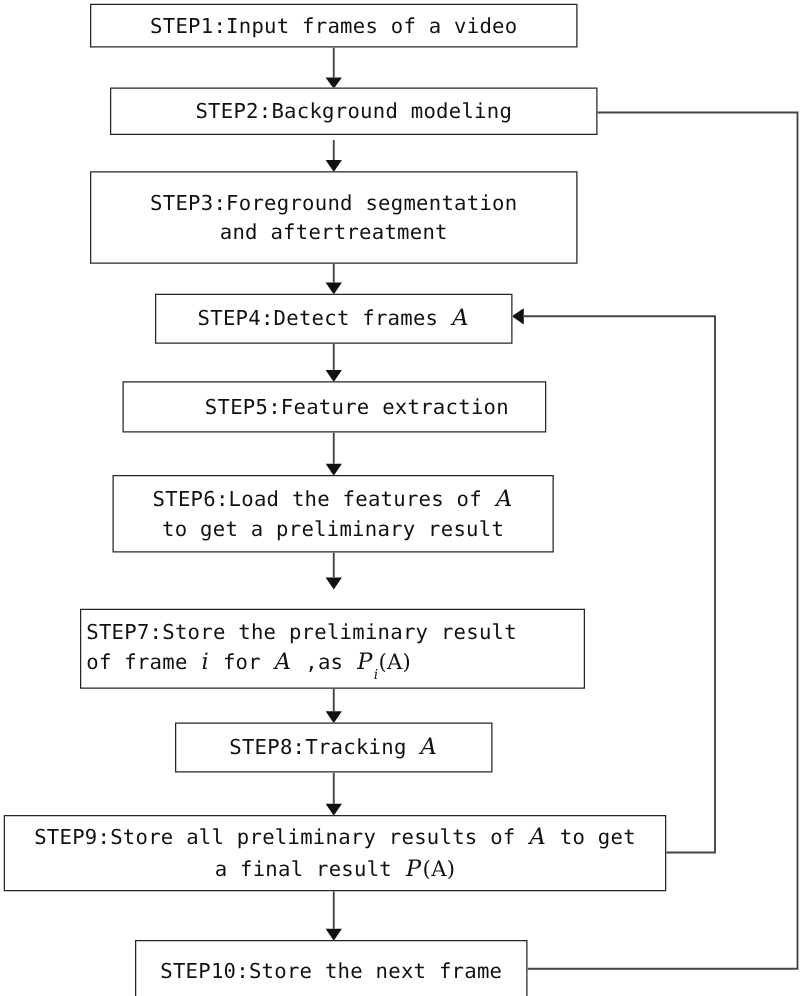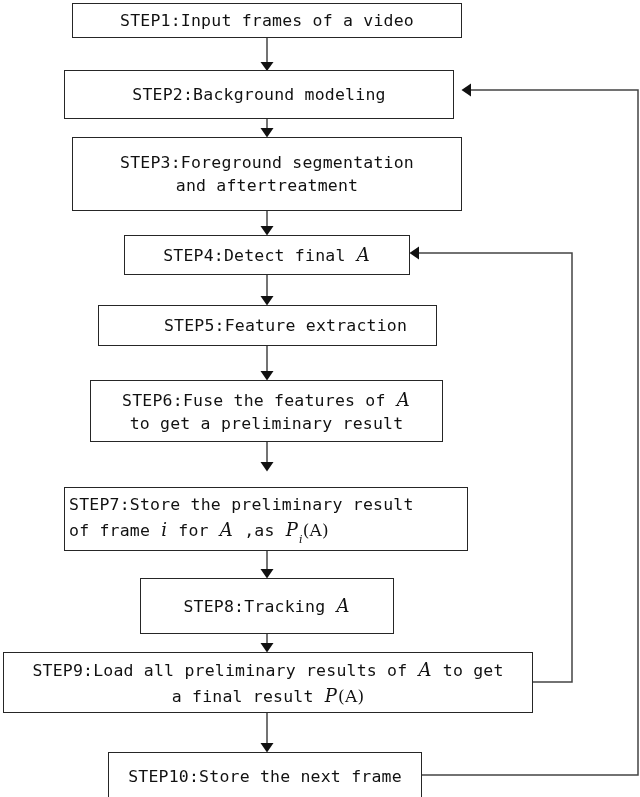--- a/index.html
+++ b/index.html
@@ -120,53 +120,53 @@
     <g>
       <path d="M 422 775 L 638 775 L 638 90 L 471 90"></path>
       <polygon points="471,83.5 471,96.5 461.5,90"></polygon>
     </g>
   </svg>
 
   <div class="node" style="left:72px; top:3px; width:390px; height:35px;">
     <span class="txt"><span>STEP1:Input frames of a video</span></span>
   </div>
 
-  <div class="node" style="left:64px; top:70px; width:390px; height:49px;">
+  <div class="node" style="left:88px; top:70px; width:390px; height:38px;">
     <span class="txt"><span>STEP2:Background modeling</span></span>
   </div>
 
   <div class="node" style="left:72px; top:137px; width:390px; height:74px;justify-content:flex-end;">
     <span class="txt"><span>STEP3:Foreground segmentation
 and aftertreatment</span></span>
   </div>
 
   <div class="node" style="left:124px; top:235px; width:286px; height:40px;">
-    <span class="txt"><span>STEP4:Detect final </span><span class="var">A</span></span>
+    <span class="txt"><span>STEP4:Detect frames </span><span class="var">A</span></span>
   </div>
 
   <div class="node" style="left:98px; top:305px; width:339px; height:41px;padding-left:40px;">
     <span class="txt"><span>STEP5:Feature extraction</span></span>
   </div>
 
   <div class="node" style="left:90px; top:380px; width:353px; height:62px;">
-    <span class="txt"><span>STEP6:Fuse the features of </span><span class="var">A</span><span>
+    <span class="txt"><span>STEP6:Load the features of </span><span class="var">A</span><span>
 to get a preliminary result</span></span>
   </div>
 
   <div class="node" style="left:64px; top:471px; width:404px; height:64px; justify-content:flex-start; text-align:left;margin-top:16px;">
     <span class="txt" style="text-align:left;"><span>STEP7:Store the preliminary result
 of frame </span><span class="var">i</span><span> for </span><span class="var">A</span><span> ,as  </span><span class="var">P</span><span class="sub">i</span><span class="upr">(A)</span></span>
   </div>
 
-  <div class="node" style="left:140px; top:578px; width:254px; height:56px;">
+  <div class="node" style="left:140px; top:578px; width:254px; height:40px;">
     <span class="txt"><span>STEP8:Tracking </span><span class="var">A</span></span>
   </div>
 
   <div class="node" style="left:3px; top:652px; width:530px; height:61px;">
-    <span class="txt"><span>STEP9:Load all preliminary results of  </span><span class="var">A</span><span> to get
+    <span class="txt"><span>STEP9:Store all preliminary results of  </span><span class="var">A</span><span> to get
 a final result </span><span class="var">P</span><span class="upr">(A)</span></span>
   </div>
 
   <div class="node" style="left:108px; top:752px; width:314px; height:50px;">
     <span class="txt"><span>STEP10:Store the next frame</span></span>
   </div>
 
 </div>
 
 </body></html>

